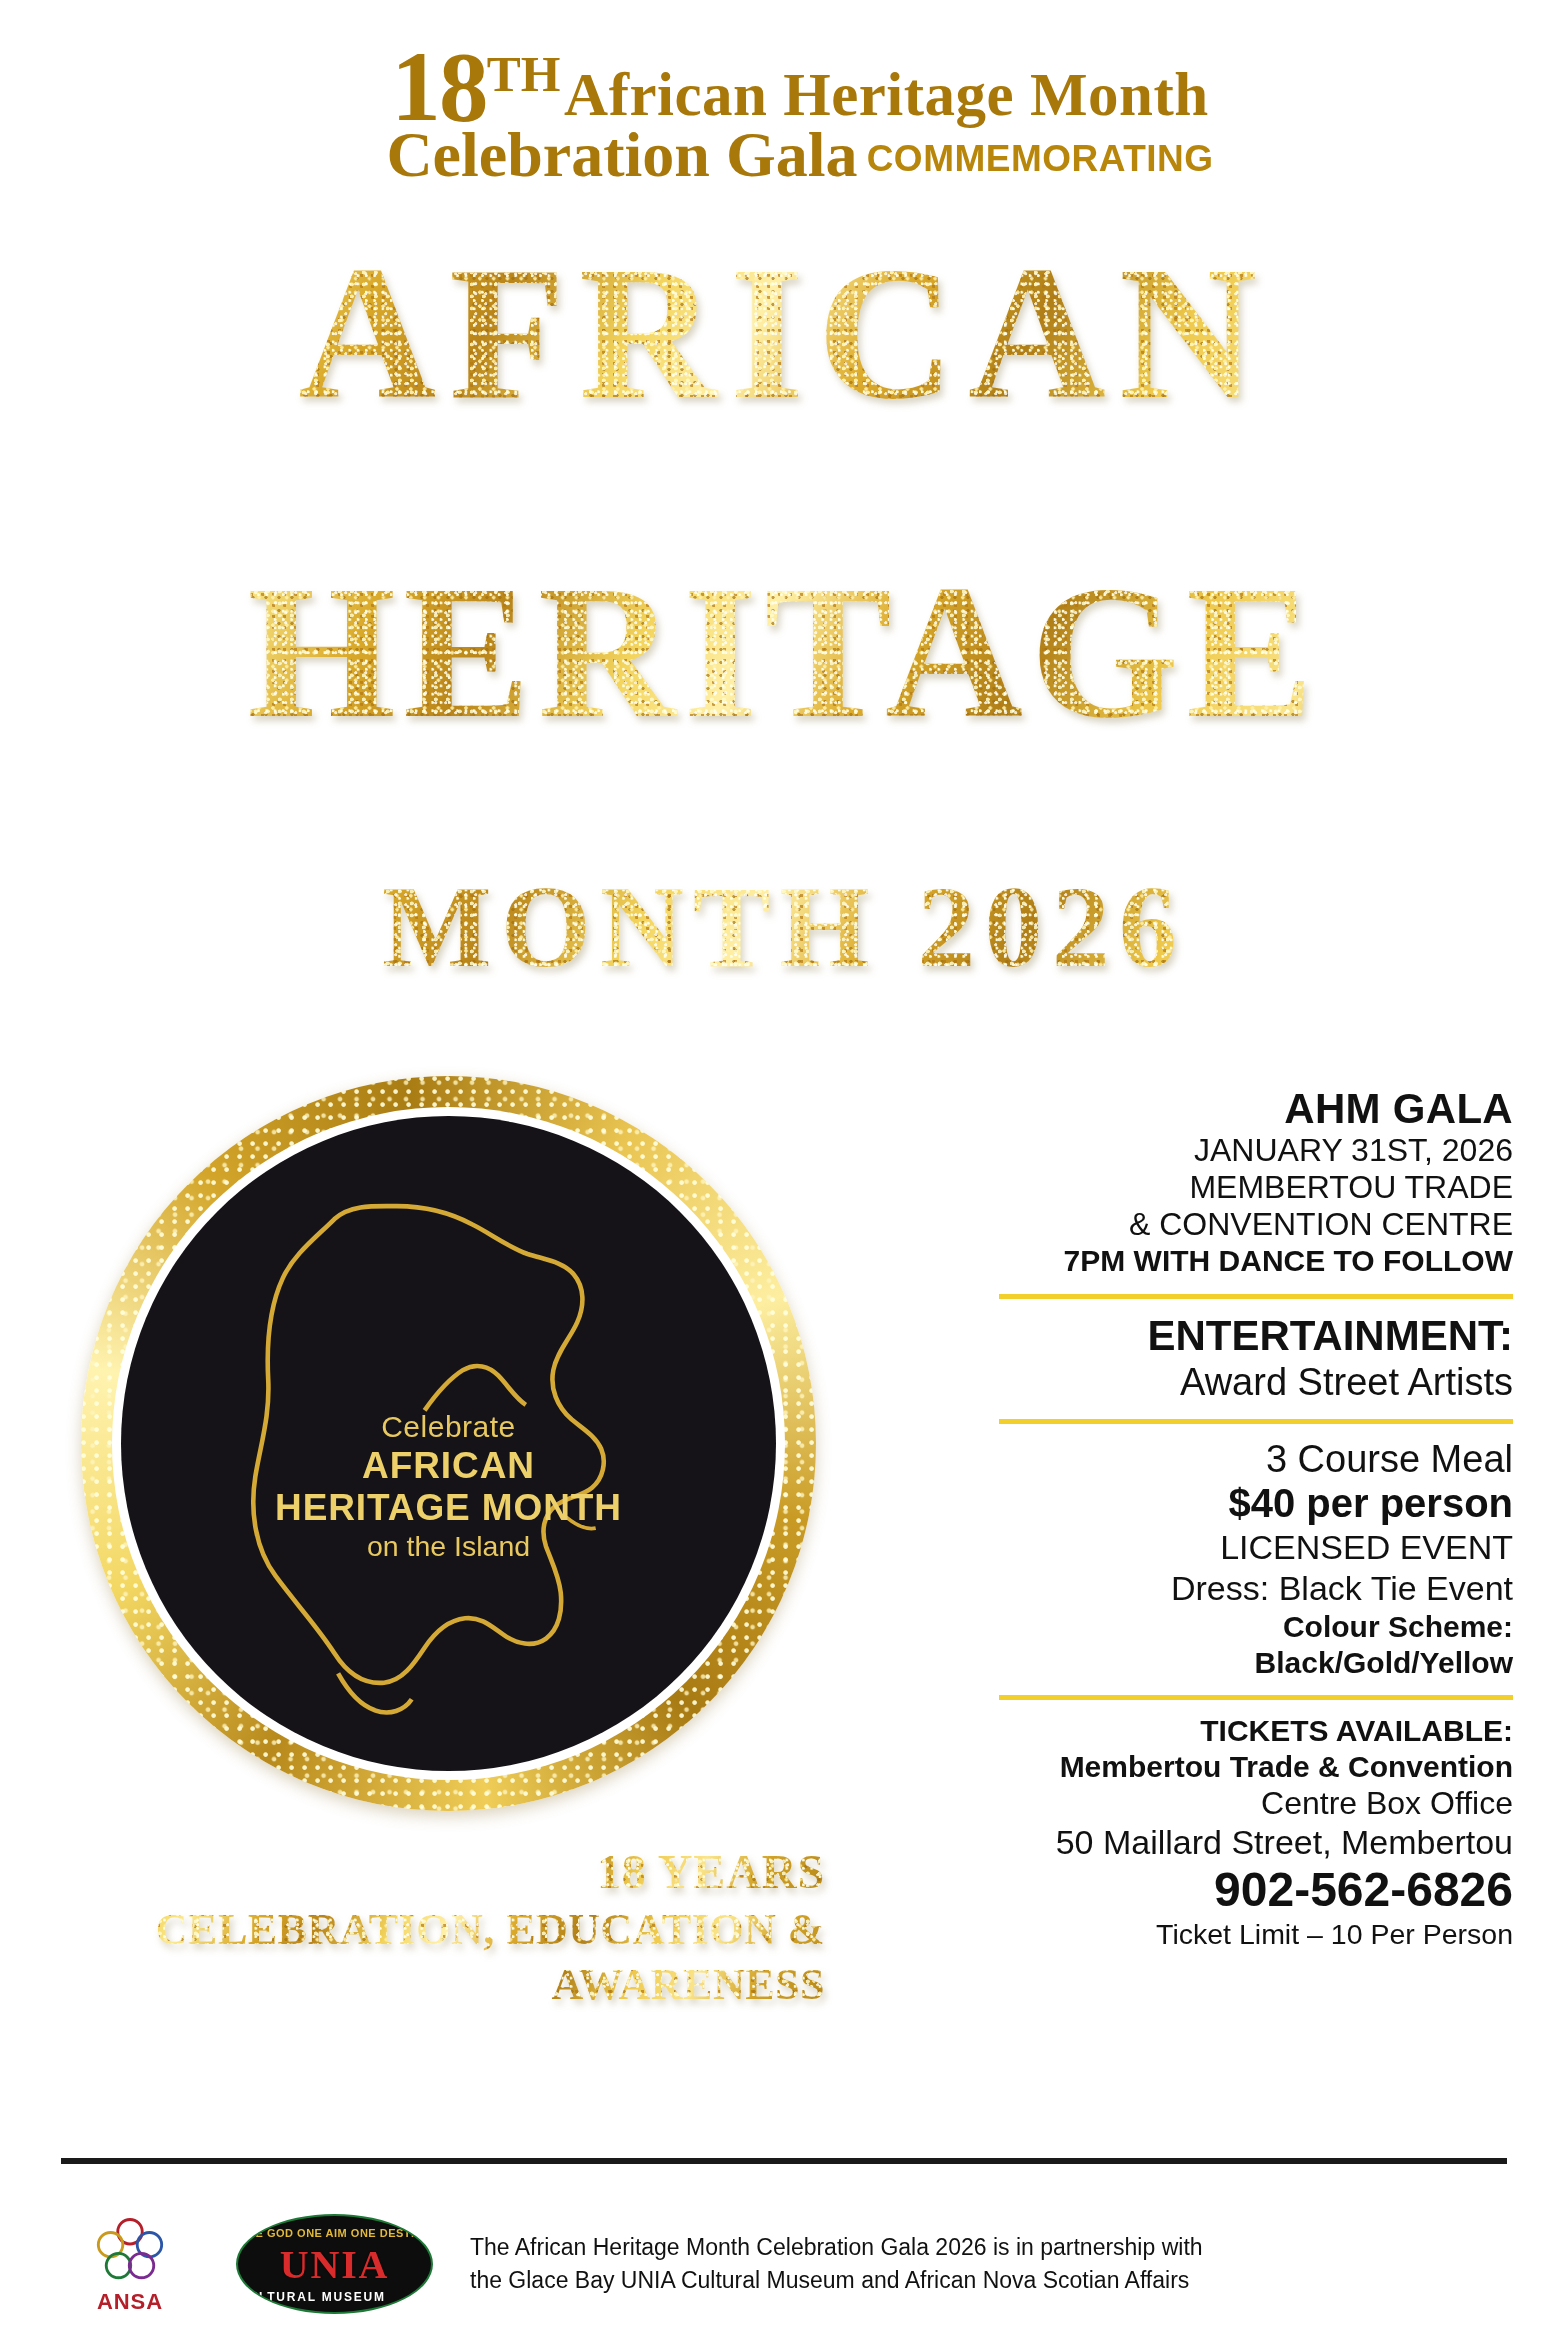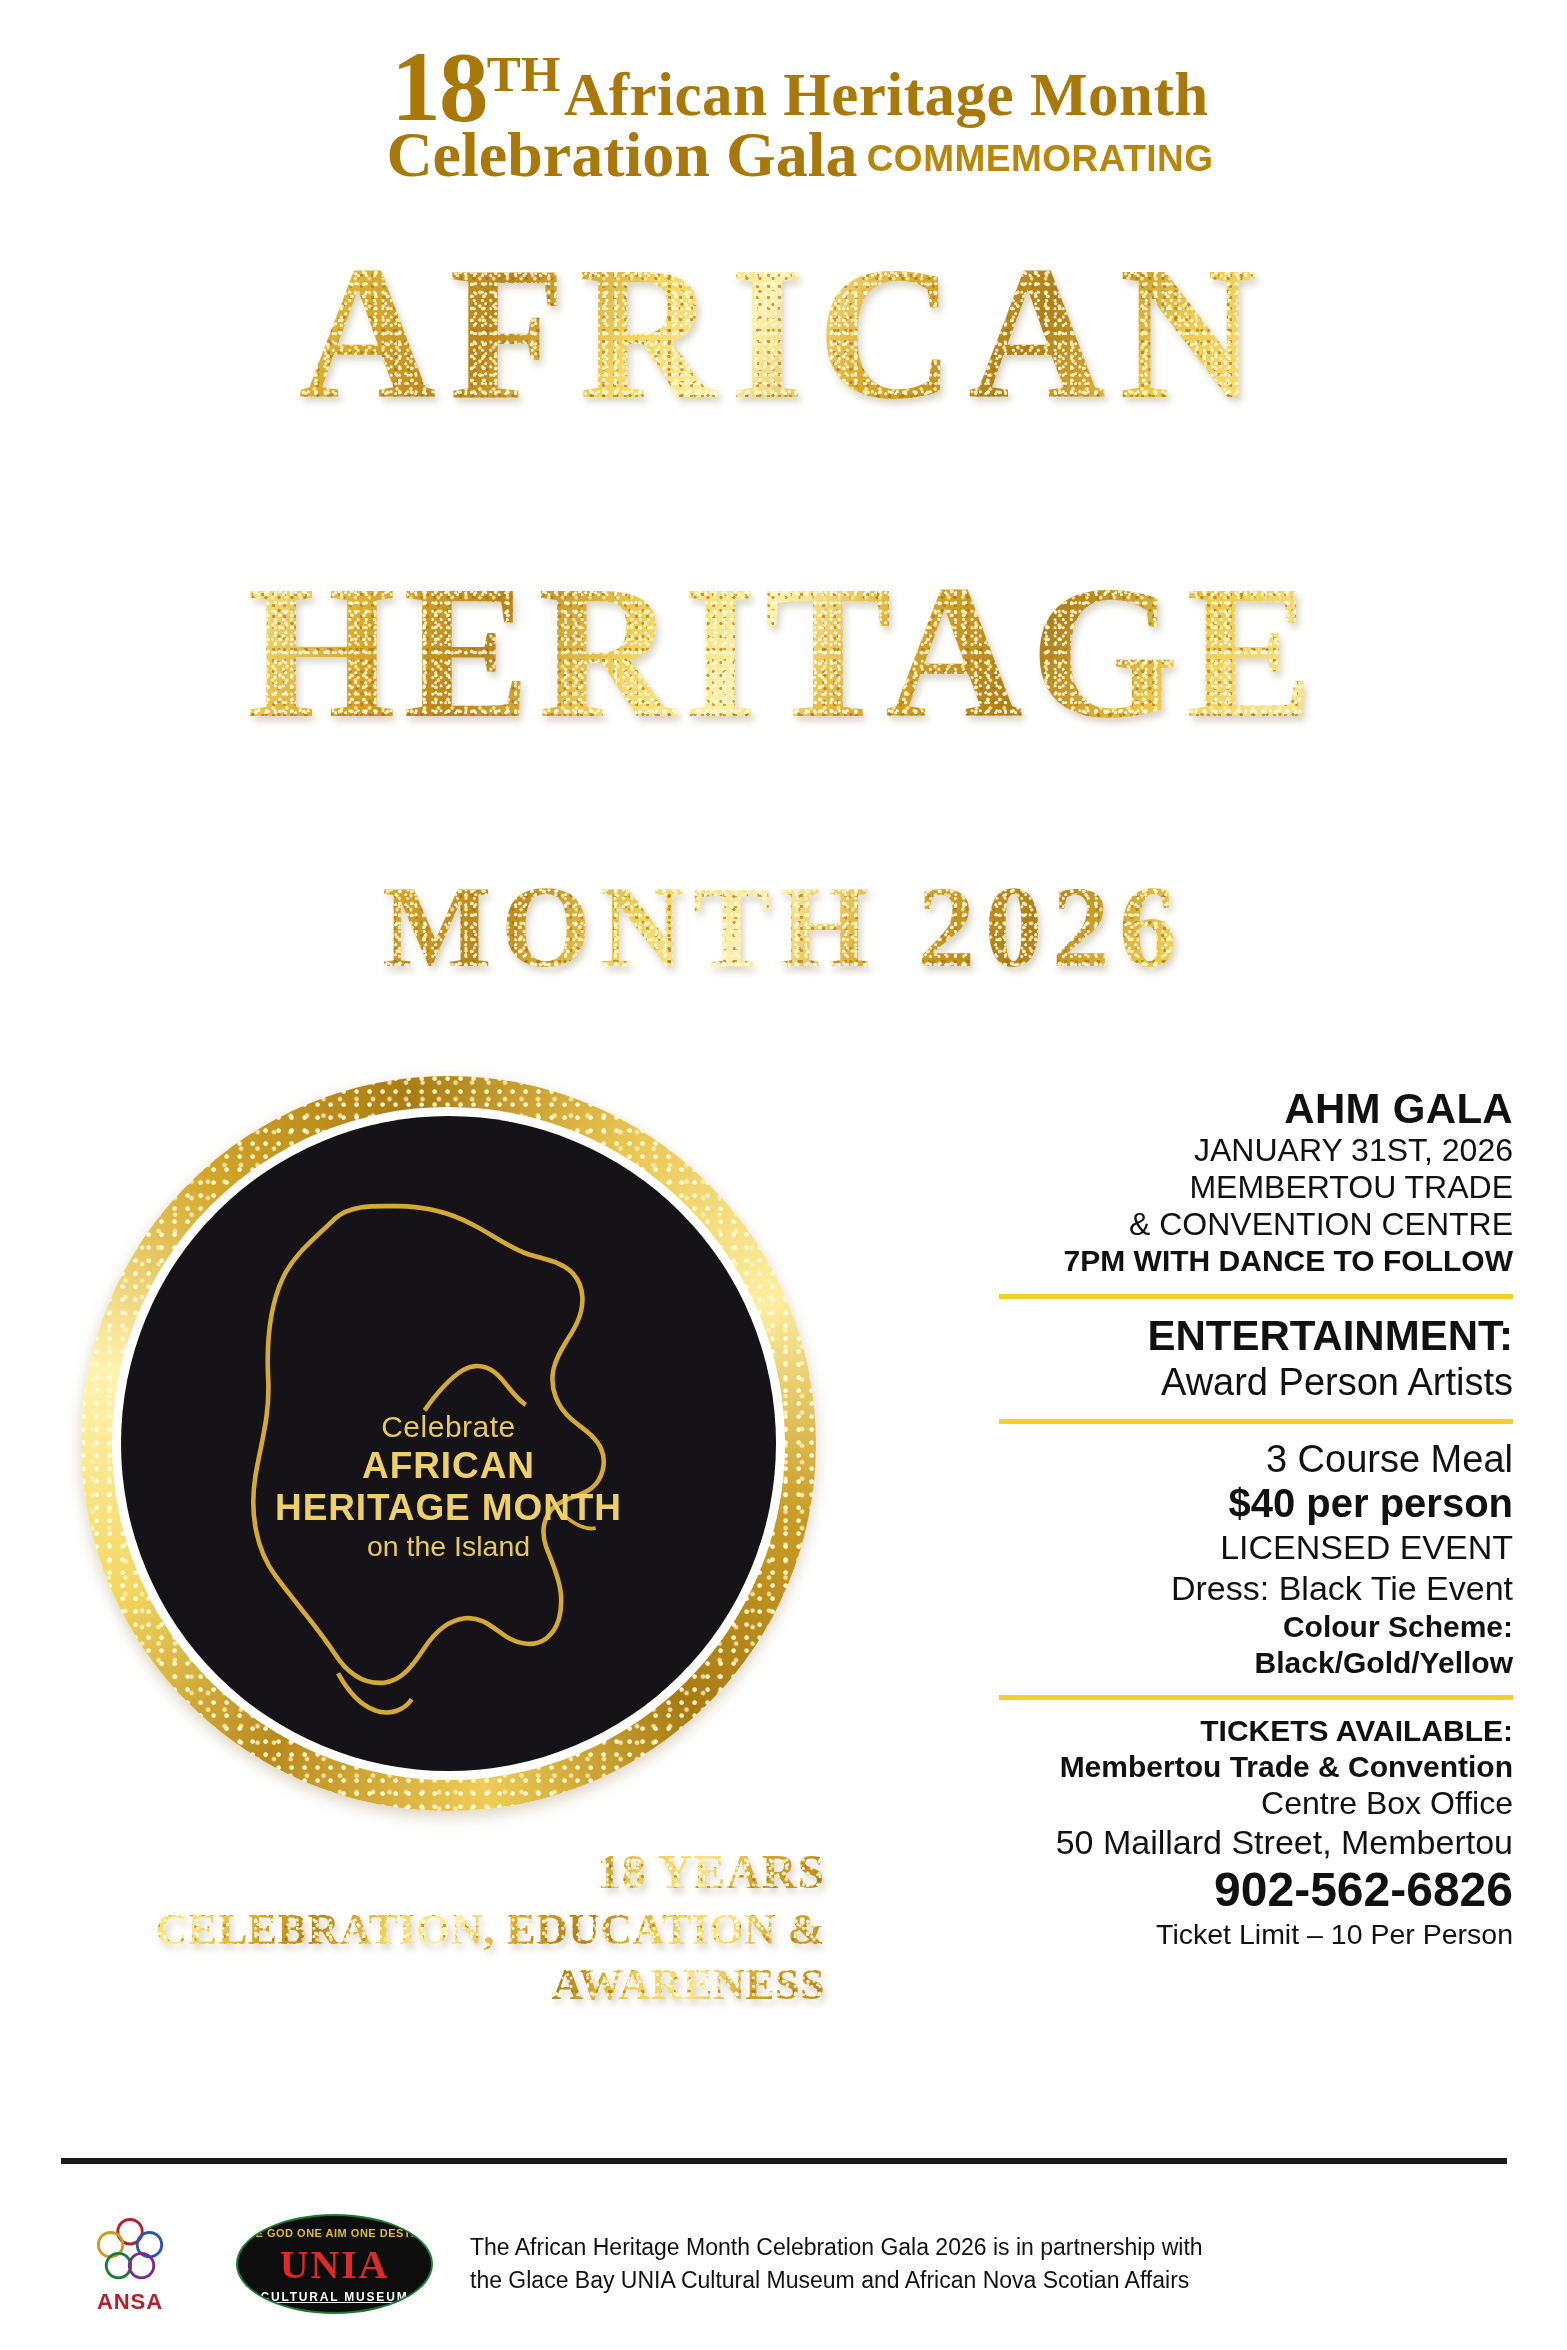--- a/index.html
+++ b/index.html
@@ -341,26 +341,24 @@
     font-weight: bold;
     color: #d92b2b;
     letter-spacing: 1.8px;
     text-shadow: 0 0 1.8px #000;
   }
   .unia-bottom {
     position: absolute;
     bottom: 8.3px;
     left: 0;
     width: 100%;
-    text-align: center;
     font-size: 12px;
     font-weight: bold;
     color: #ffffff;
     letter-spacing: 1.8px;
-    text-decoration: underline;
   }
   .partner-text {
     flex: 1 1 auto;
     text-align: left;
     font-size: 23px;
     line-height: 1.45;
     color: #111111;
     padding-left: 37px;
     padding-right: 18.4px;
   }
@@ -428,21 +426,21 @@
       <div class="l-bold-lg">JANUARY 31ST, 2026</div>
       <div class="l-bold-lg">MEMBERTOU TRADE</div>
       <div class="l-bold-lg">&amp; CONVENTION CENTRE</div>
       <div class="l-bold-md">7PM WITH DANCE TO FOLLOW</div>
     </div>
 
     <div class="rule"></div>
 
     <div class="blk">
       <div class="l-ent">ENTERTAINMENT:</div>
-      <div class="l-reg-lg">Award Person Artists</div>
+      <div class="l-reg-lg">Award Street Artists</div>
     </div>
 
     <div class="rule"></div>
 
     <div class="blk">
       <div class="l-reg-lg">3 Course Meal</div>
       <div class="l-price">$40 per person</div>
       <div class="l-reg-md">LICENSED EVENT</div>
       <div class="l-reg-md">Dress: Black Tie Event</div>
       <div class="l-bold-md">Colour Scheme:</div>

